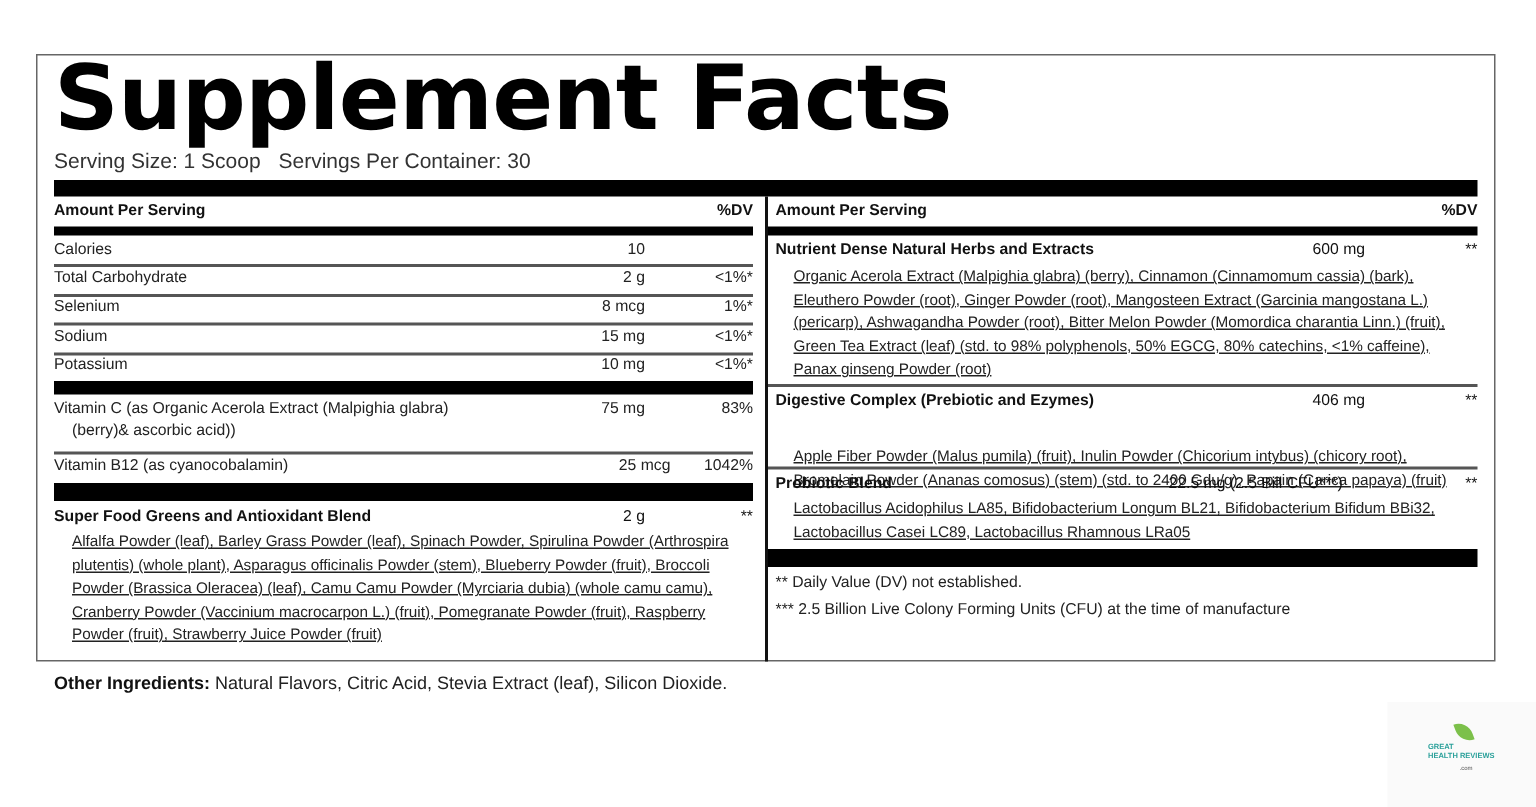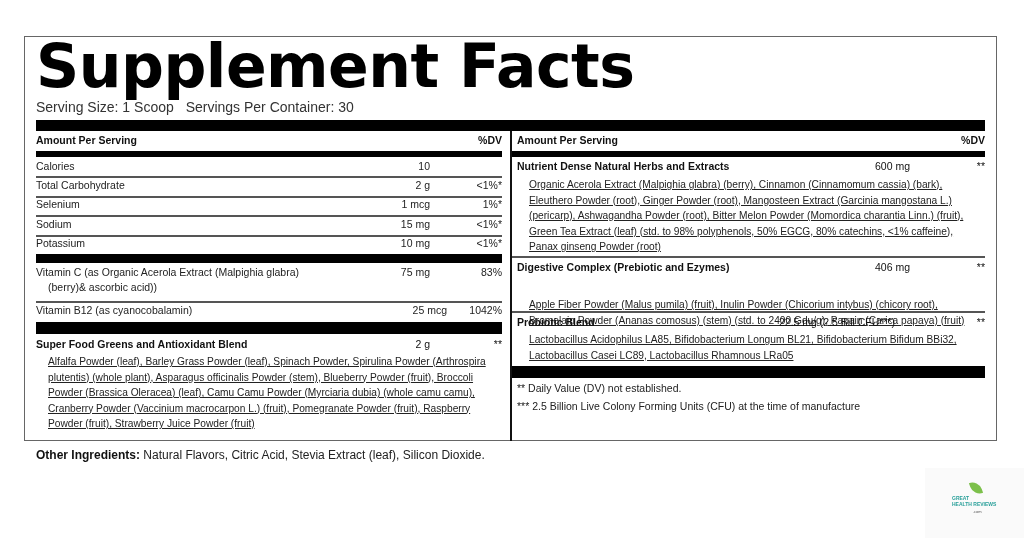--- a/index.html
+++ b/index.html
@@ -59,21 +59,21 @@
   </div>
   <div class="thin" style="left:36px;top:176px;width:466px;"></div>
   <div class="row" style="left:36px;top:179px;width:466px;height:16px;">
     <span class="name">Total Carbohydrate</span>
     <span class="amt" style="right:72px;">2 g</span>
     <span class="dv" style="right:0;">&lt;1%*</span>
   </div>
   <div class="thin" style="left:36px;top:196px;width:466px;"></div>
   <div class="row" style="left:36px;top:198px;width:466px;height:16px;">
     <span class="name">Selenium</span>
-    <span class="amt" style="right:72px;">1 mcg</span>
+    <span class="amt" style="right:72px;">8 mcg</span>
     <span class="dv" style="right:0;">1%*</span>
   </div>
   <div class="thin" style="left:36px;top:215px;width:466px;"></div>
   <div class="row" style="left:36px;top:218px;width:466px;height:16px;">
     <span class="name">Sodium</span>
     <span class="amt" style="right:72px;">15 mg</span>
     <span class="dv" style="right:0;">&lt;1%*</span>
   </div>
   <div class="thin" style="left:36px;top:235px;width:466px;"></div>
   <div class="row" style="left:36px;top:237px;width:466px;height:28px;">

